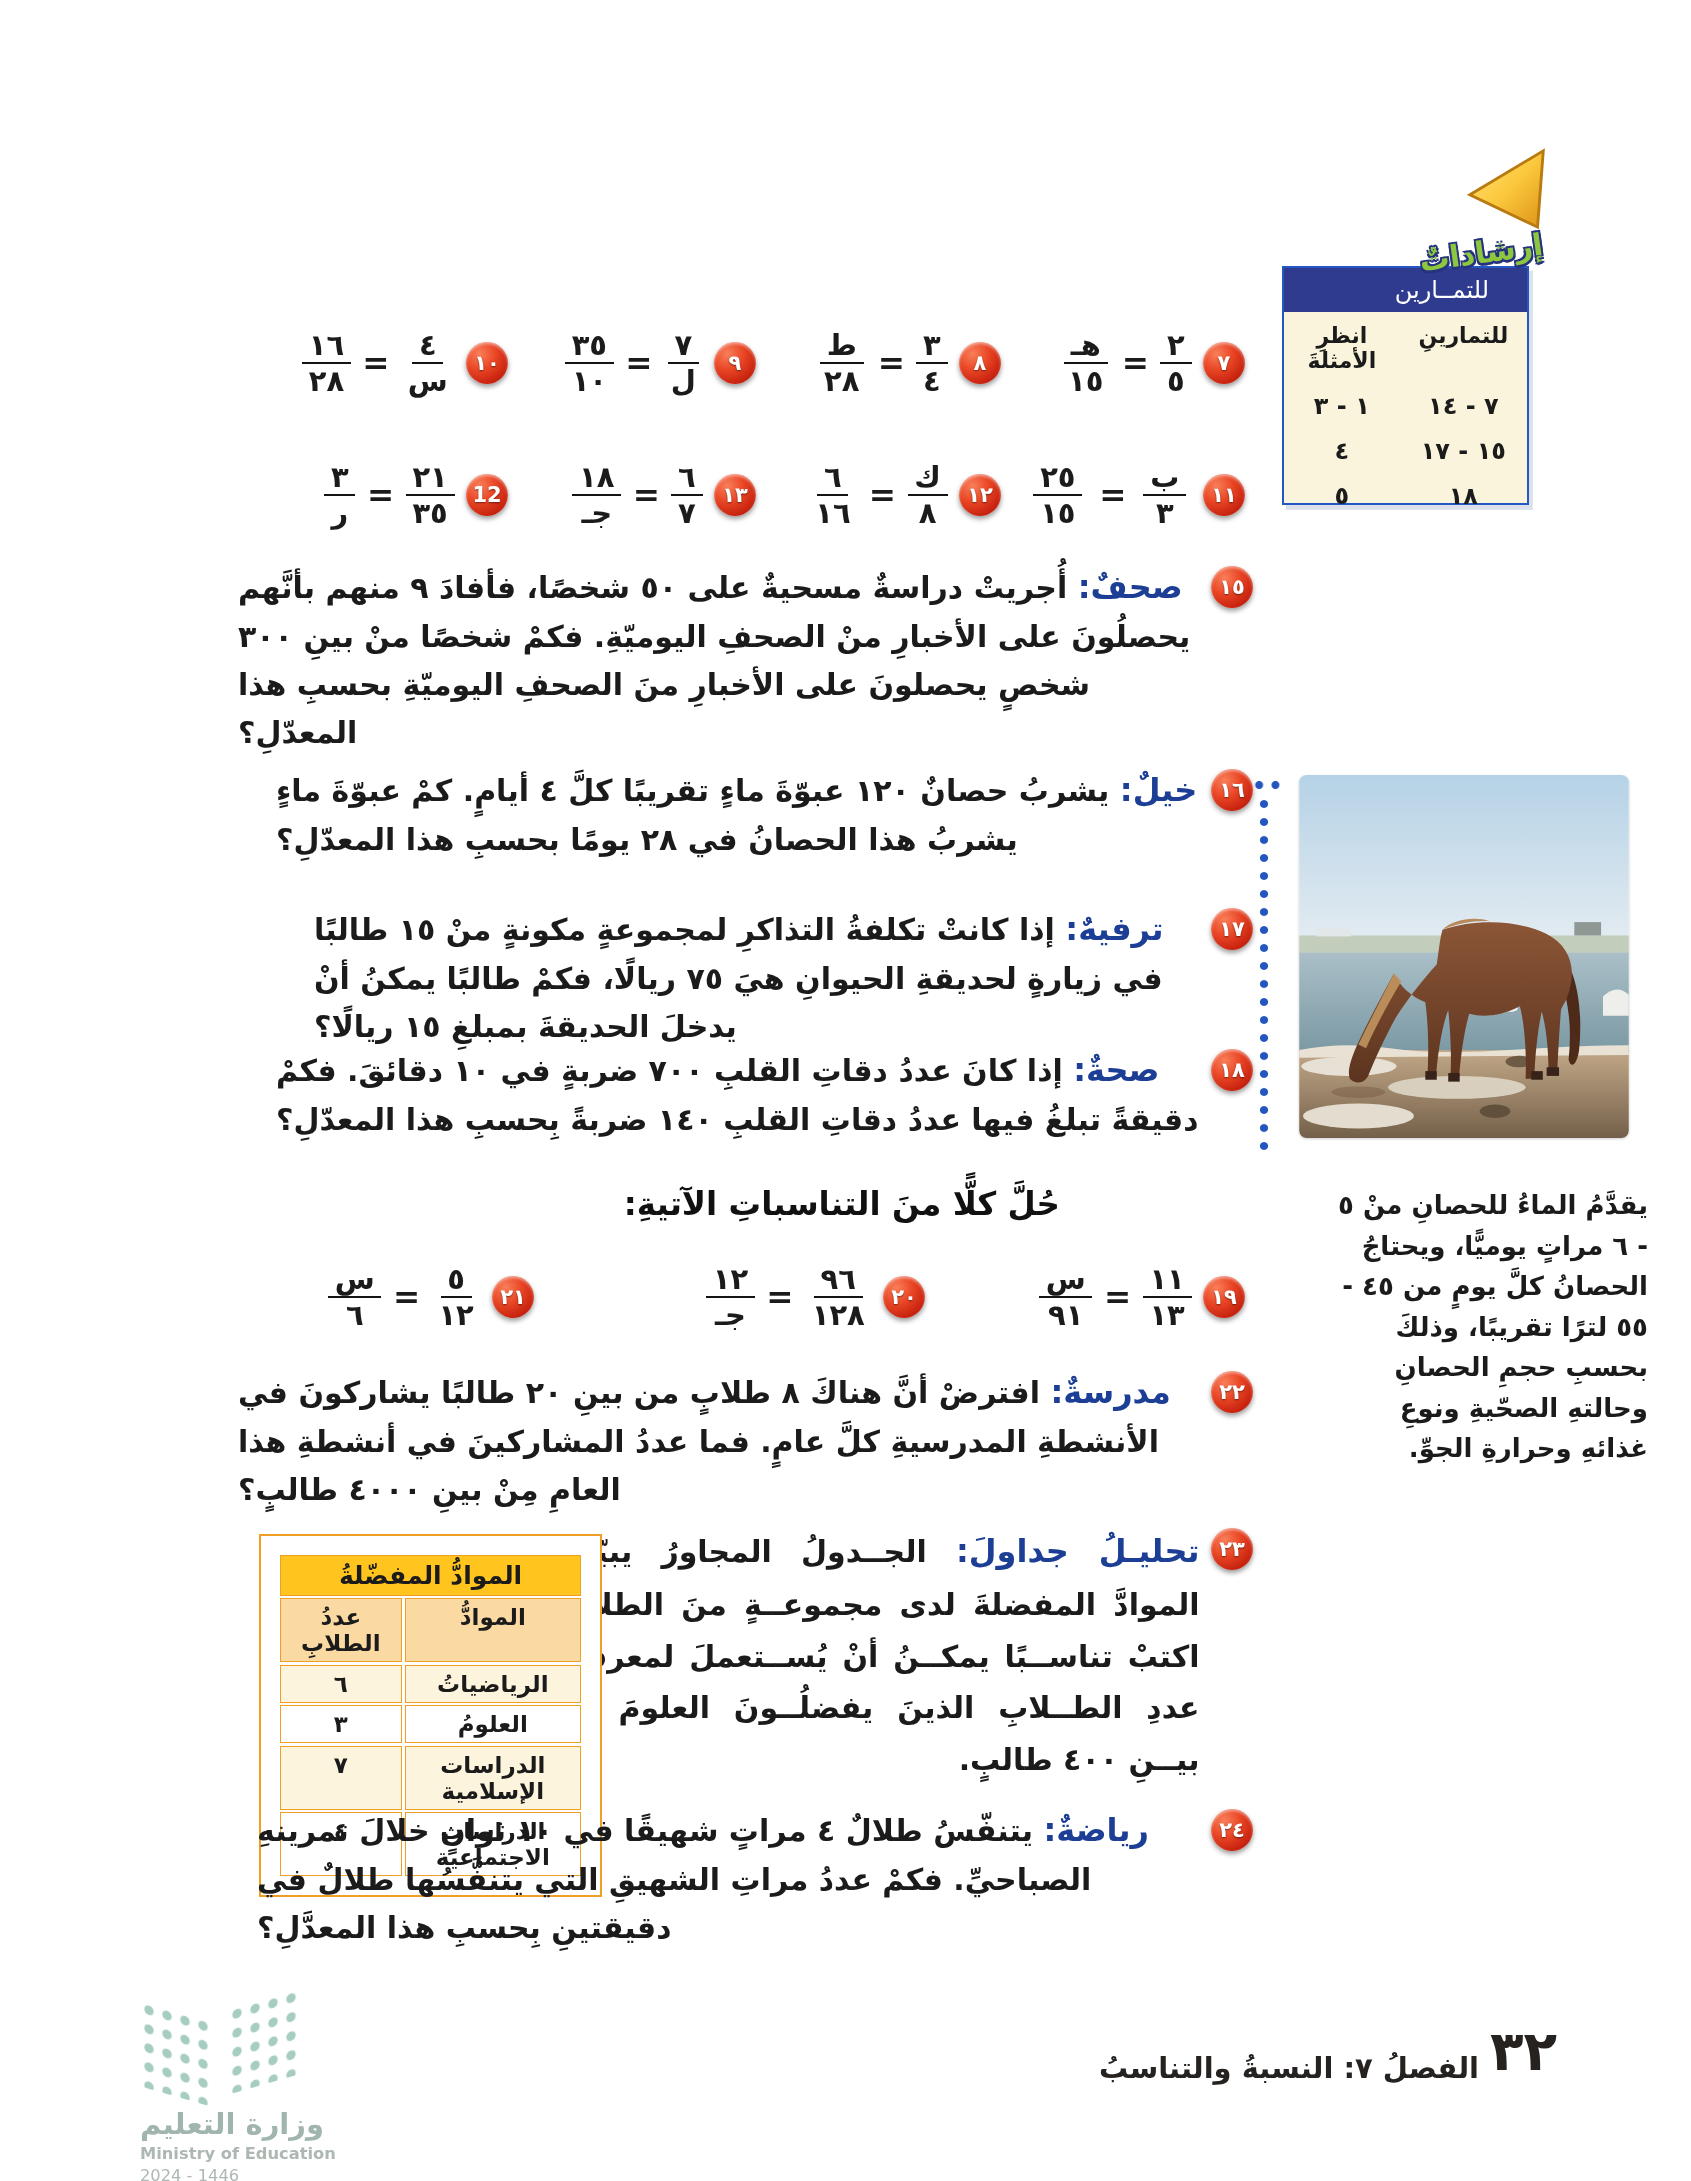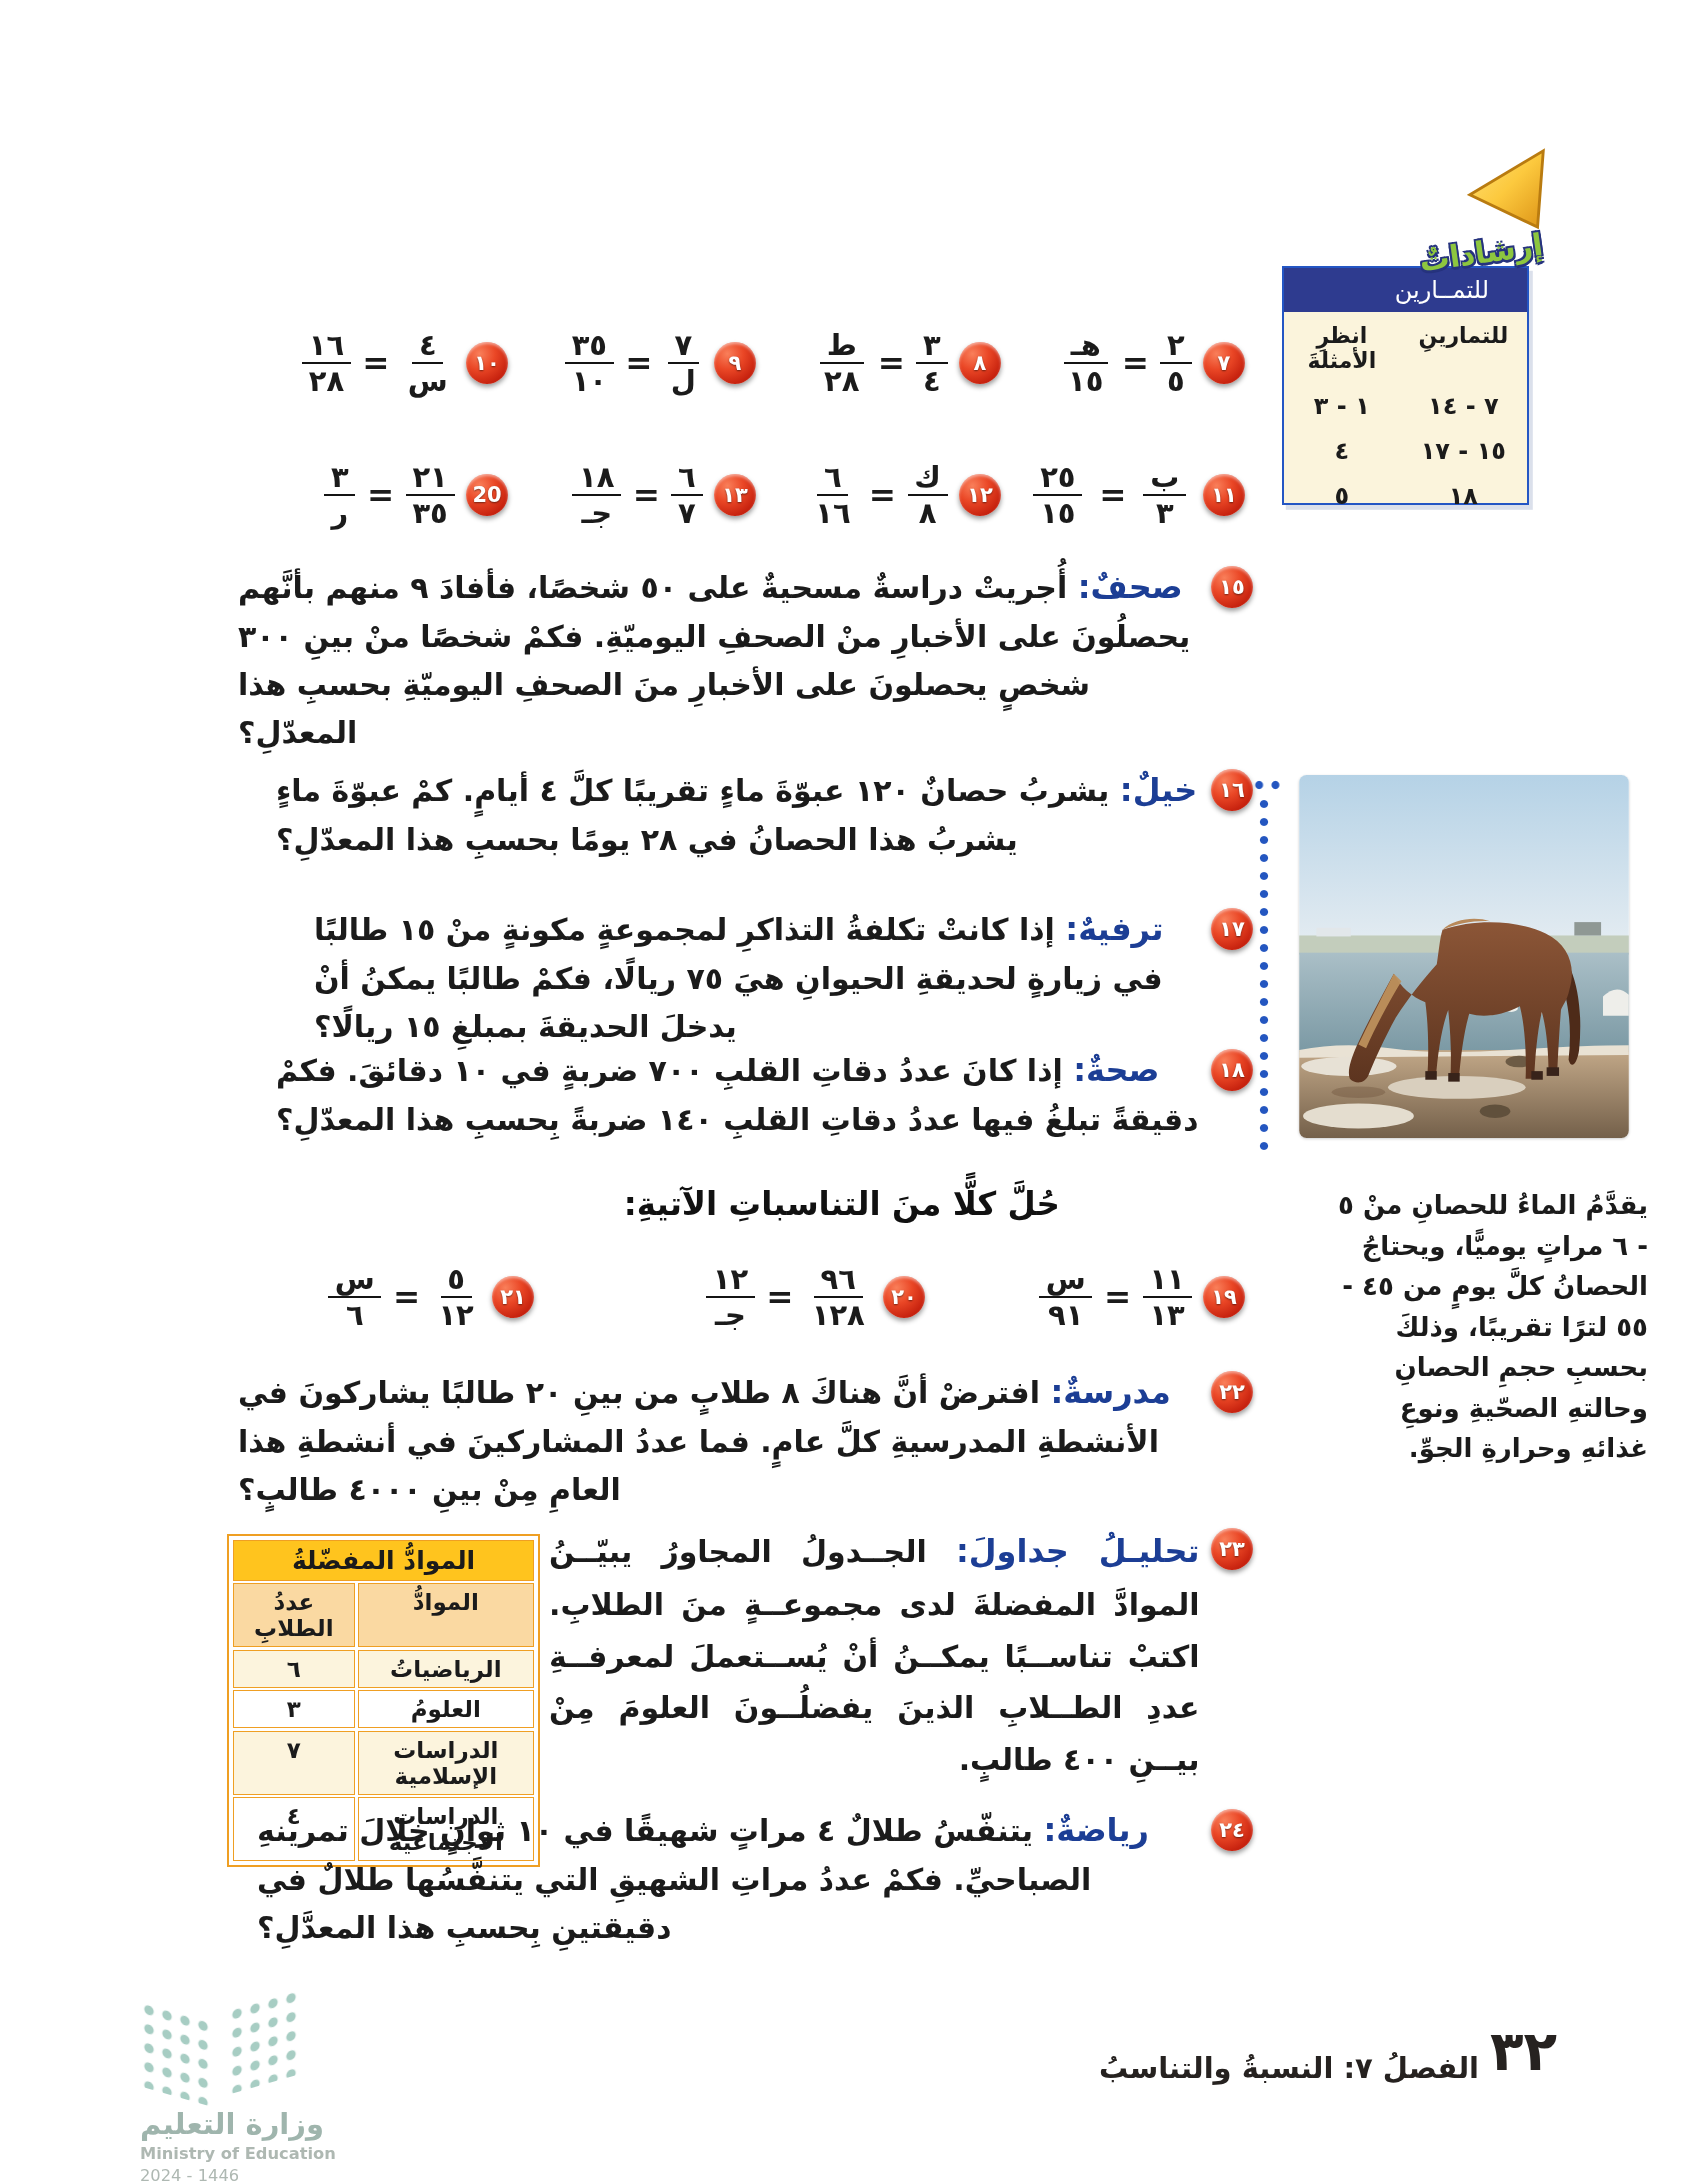--- a/index.html
+++ b/index.html
@@ -39,21 +39,21 @@
         box-shadow:0 2.9px 4.8px rgba(0,0,0,.4), inset 0 1.9px 2.9px rgba(255,255,255,.5);
         display:flex;align-items:center;justify-content:center;}
   .circle span{color:#fff;font-size:21px;font-weight:bold;text-shadow:0 1px 1.9px rgba(0,0,0,.5);}
   
   .problem{position:absolute;display:flex;direction:rtl;align-items:flex-start;gap:11.5px;}
   .problem .circle{margin-top:3.8px;}
   .ptext{flex:1;font-size:30px;font-weight:bold;line-height:1.6;text-align:left;}
   .ptext.just{text-align:justify;text-align-last:right;line-height:1.72;}
   .ptitle{color:#1c3e95;font-size:32px;font-weight:bold;}
   
-  .ptable{position:absolute;left:228px;top:1534px;width:301px;border:2.9px solid #ef9f23;background:#fff;padding:4px;}
+  .ptable{position:absolute;left:260px;top:1534px;width:301px;border:2.9px solid #ef9f23;background:#fff;padding:19px;}
   .ptable .tt{background:#ffc41e;border:1.9px solid #ef9f23;text-align:center;font-size:25px;font-weight:bold;padding:4.8px 0;}
   .trow{display:grid;grid-template-columns:1.45fr 1fr;direction:rtl;gap:2.9px;margin-top:2.9px;}
   .tcell{border:1.9px solid #ef9f23;text-align:center;font-weight:bold;font-size:23px;padding:4.8px 1.9px;}
   .sub-h{background:#fad9a2;}
   .r-cream{background:#fcf4dd;}
   .r-white{background:#ffffff;}
   
   .vdots{position:absolute;left:1260px;top:795px;width:9.6px;height:365px;
          background-image:radial-gradient(circle,#2456c0 3.4px,transparent 4.4px);background-size:9.6px 18px;background-repeat:repeat-y;}
   .hdots2{position:absolute;left:1252px;top:780px;width:32.5px;height:9.6px;
@@ -216,21 +216,21 @@
     <span class="frac">
         <span class="num">٣</span>
         <span class="den">ر</span>
       </span>
     <span class="eq">=</span>
     <span class="frac">
         <span class="num">٢١</span>
         <span class="den">٣٥</span>
       </span>
     <span class="circle">
-        <span>20</span>
+        <span>12</span>
       </span>
   </div>
 
   <div class="problem" style="top:562px;left:239px;width:1015px;">
     <span class="circle">
         <span>١٥</span>
       </span>
     <div class="ptext">
       <b class="ptitle">صحفٌ:</b>
       <span>أُجريتْ دراسةٌ مسحيةٌ على ٥٠ شخصًا، فأفادَ ٩ منهم بأنَّهم يحصلُونَ على الأخبارِ منْ الصحفِ اليوميّةِ. فكمْ شخصًا منْ بينِ ٣٠٠ شخصٍ يحصلونَ على الأخبارِ منَ الصحفِ اليوميّةِ بحسبِ هذا المعدّلِ؟</span>

